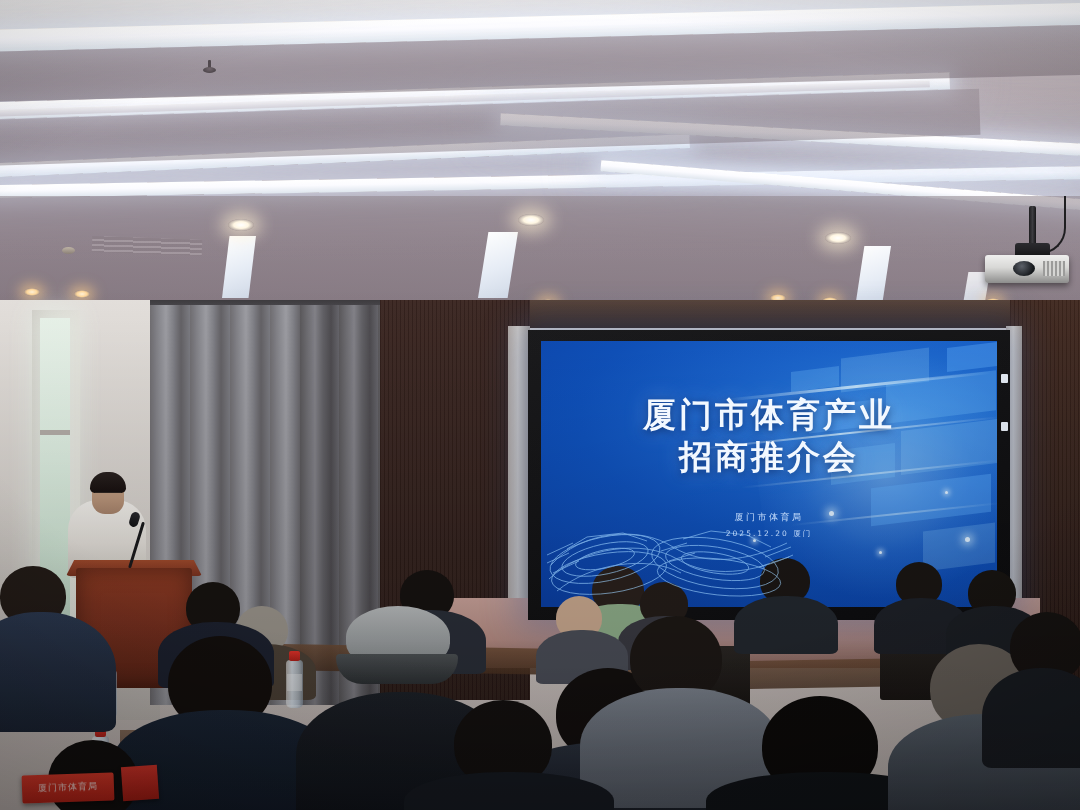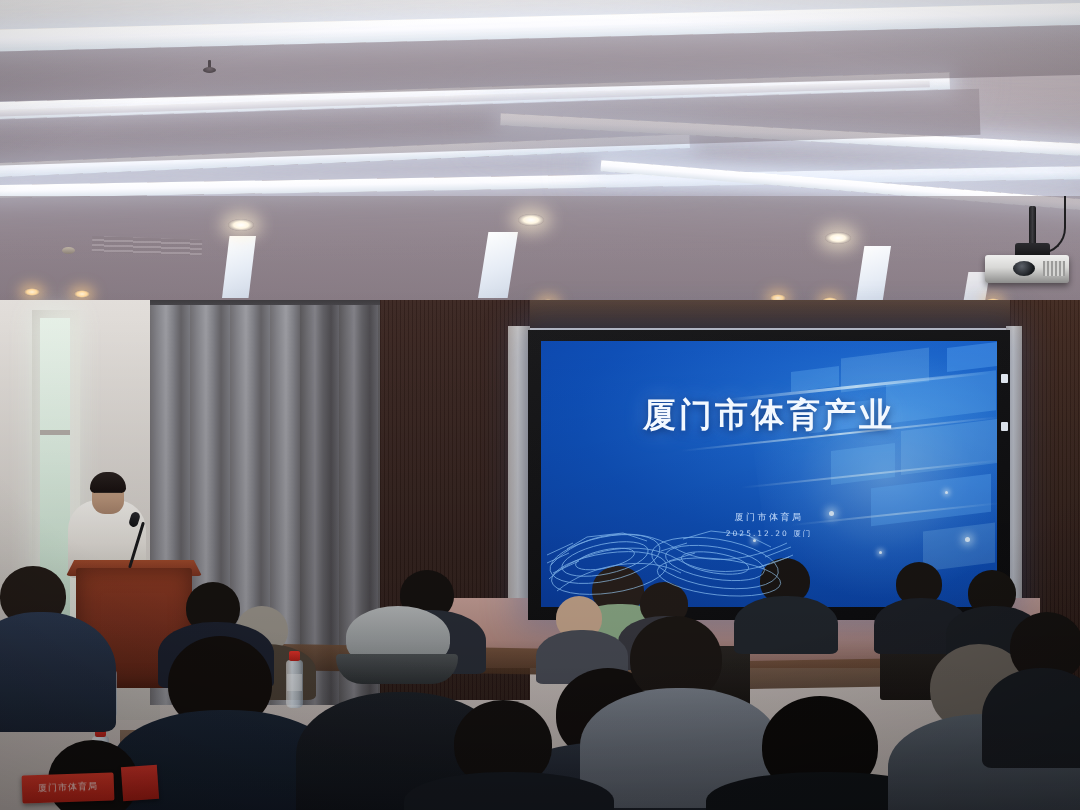--- a/index.html
+++ b/index.html
@@ -447,20 +447,21 @@
           <path d="M24 46 L44 34 L80 30 L104 38"></path>
           <path d="M140 36 L168 28 L204 32 L228 44"></path>
           <path d="M4 52 L30 40 M4 60 L26 50 M10 70 L36 58"></path>
           <path d="M118 48 L144 40 M126 58 L152 50"></path>
           <path d="M222 54 L248 44 M216 64 L246 54"></path>
         </g>
       </svg>
 
       <div class="screen-title">
         <span>厦门市体育产业</span>
+        <span class="ln2">招商推介会</span>
       </div>
 
       <div class="screen-sub">
         <span class="org">厦门市体育局</span>
         <span class="date">2025.12.20 厦门</span>
       </div>
     </div>
 
     <div class="bezel-dot" style="top:44px;"></div>
     <div class="bezel-dot" style="top:92px;"></div>

